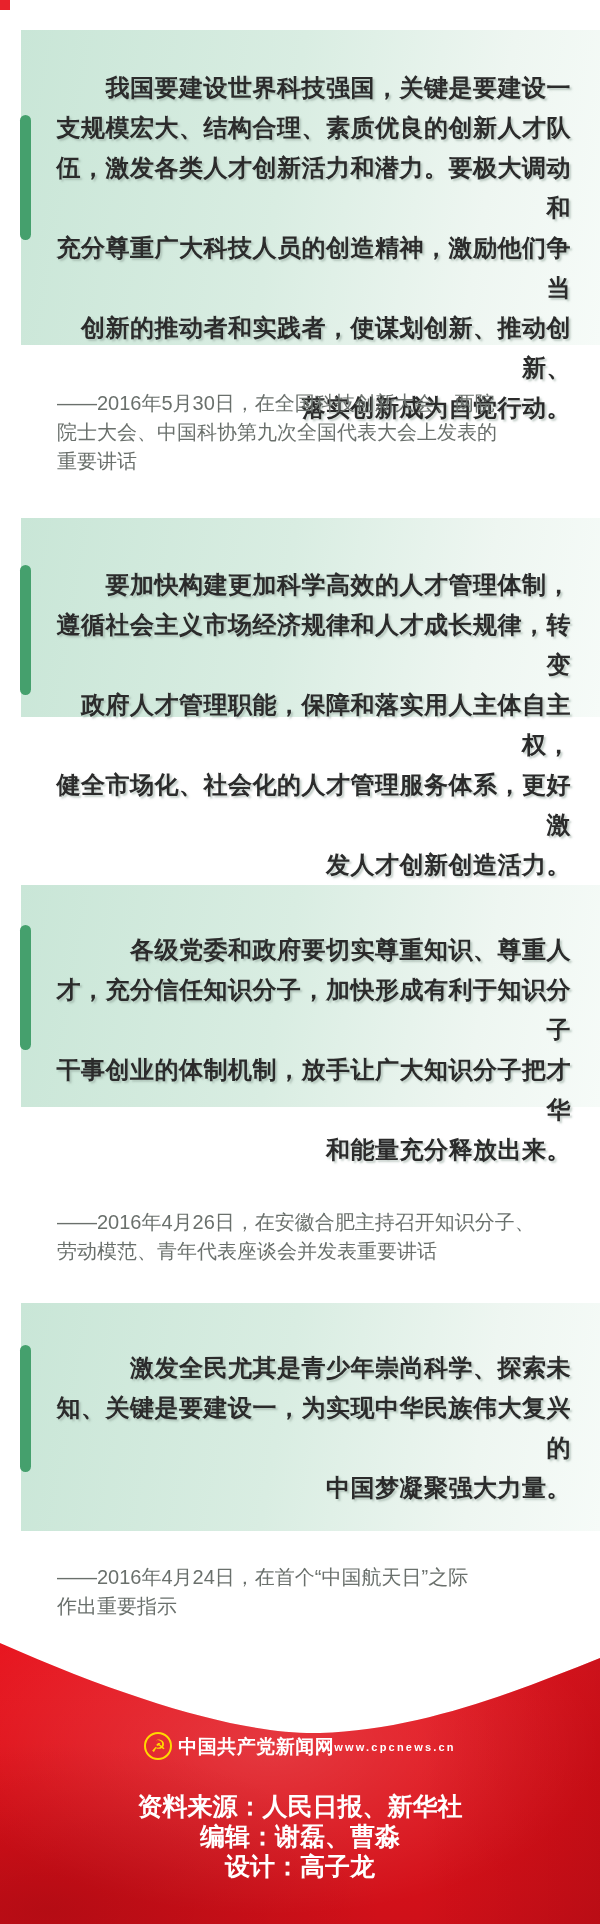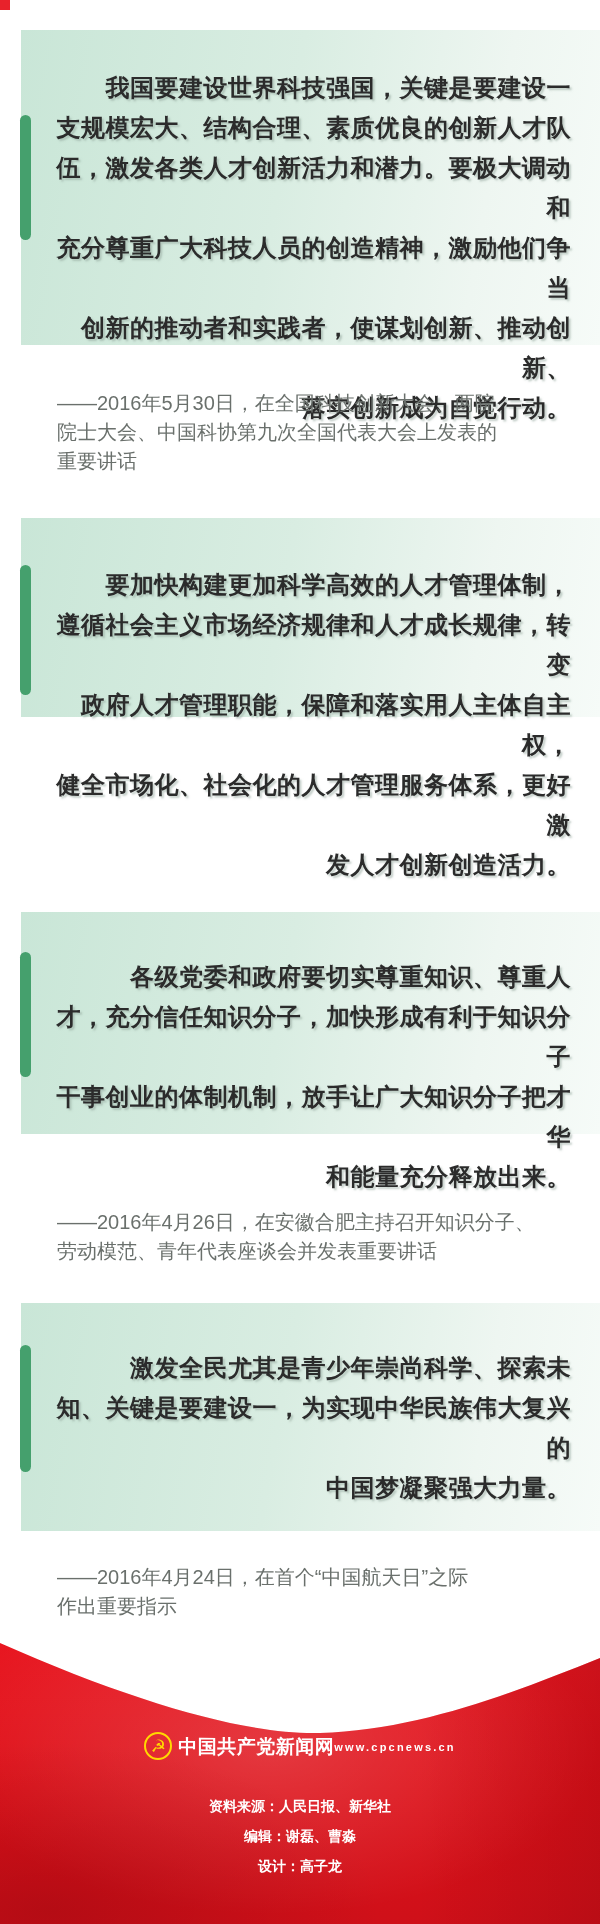--- a/index.html
+++ b/index.html
@@ -8,21 +8,21 @@
     overflow:hidden;font-family:"Liberation Sans","DejaVu Sans",sans-serif;
   }
   .corner-mark{position:absolute;left:0;top:0;width:10px;height:10px;background:#e8222b;}
   .quote-block{
     position:absolute;left:21px;right:0;
     background:linear-gradient(100deg,#c9e6d7 0%,#d9ede2 45%,#eef6f1 78%,#f6fbf8 100%);
     text-align:right;
   }
   .qb1{top:30px;height:315px;}
   .qb2{top:518px;height:199px;}
-  .qb3{top:912px;height:222px;}
+  .qb3{top:885px;height:222px;}
   .qb4{top:1303px;height:228px;}
   .accent-bar{position:absolute;left:-1px;width:11px;border-radius:6px;background:#45a06d;}
   .qb1 .accent-bar{top:85px;height:125px;}
   .qb2 .accent-bar{top:47px;height:130px;}
   .qb3 .accent-bar{top:40px;height:125px;}
   .qb4 .accent-bar{top:42px;height:127px;}
   .quote-text{
     position:absolute;left:34px;width:516px;margin:0;
     font-size:24px;font-weight:bold;line-height:40px;letter-spacing:0.5px;
     color:#2b2b2b;white-space:pre-line;text-indent:50px;
@@ -50,21 +50,21 @@
   .emblem{
     width:24px;height:24px;border:2px solid #ffd900;border-radius:50%;
     display:flex;align-items:center;justify-content:center;
     color:#ffd900;font-size:17px;line-height:1;font-weight:bold;
   }
   .logo-text-col{display:flex;flex-direction:row;align-items:center;}
   .site-name{color:#ffffff;font-size:19px;font-weight:bold;letter-spacing:0.5px;line-height:21px;}
   .site-url{color:#ffffff;font-size:11px;font-weight:bold;letter-spacing:2.2px;line-height:13px;margin-top:2px;}
   .credits{
     position:absolute;left:0;top:171px;width:100%;margin:0;text-align:center;
-    color:#ffffff;font-size:14px;font-weight:bold;line-height:30px;white-space:pre-line;
+    color:#ffffff;font-size:25px;font-weight:bold;line-height:30px;white-space:pre-line;
   }
 </style>
 </head>
 <body>
 
 <div class="page">
 
   <div class="corner-mark"></div>
 
   <section class="quote-block qb1">

